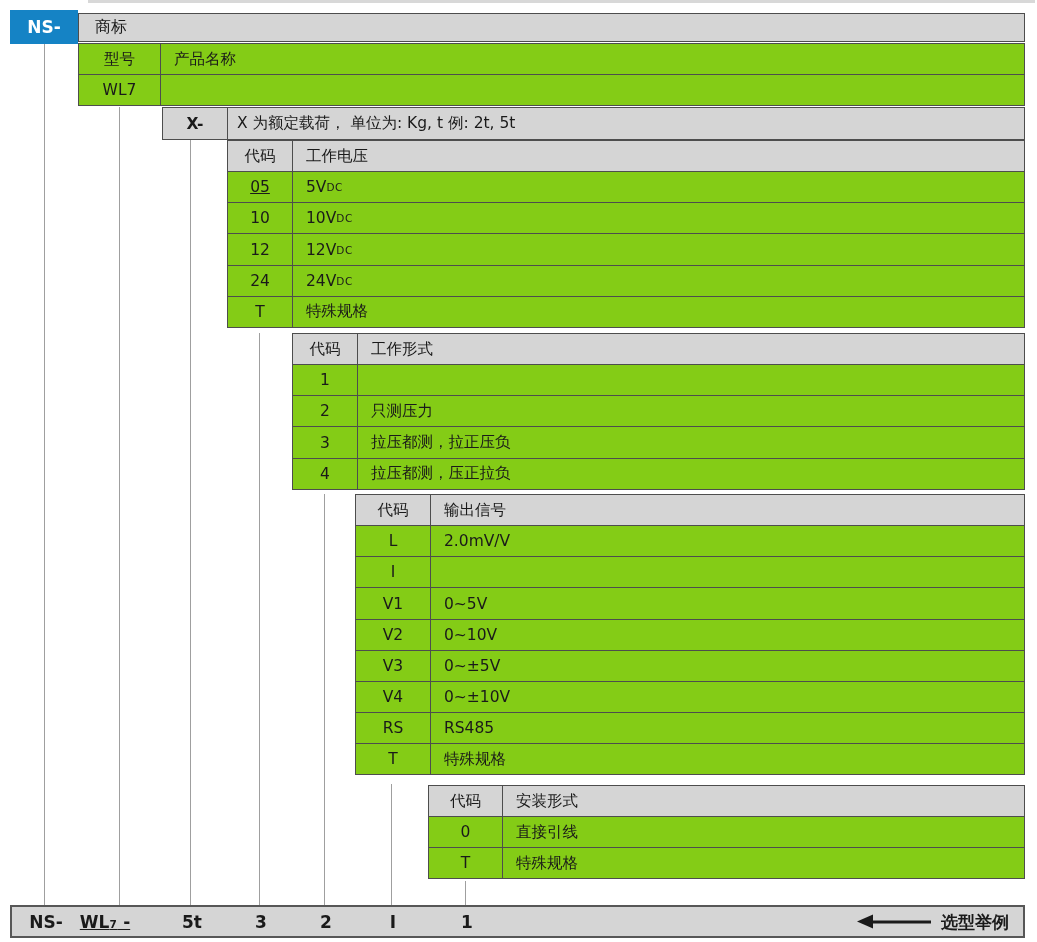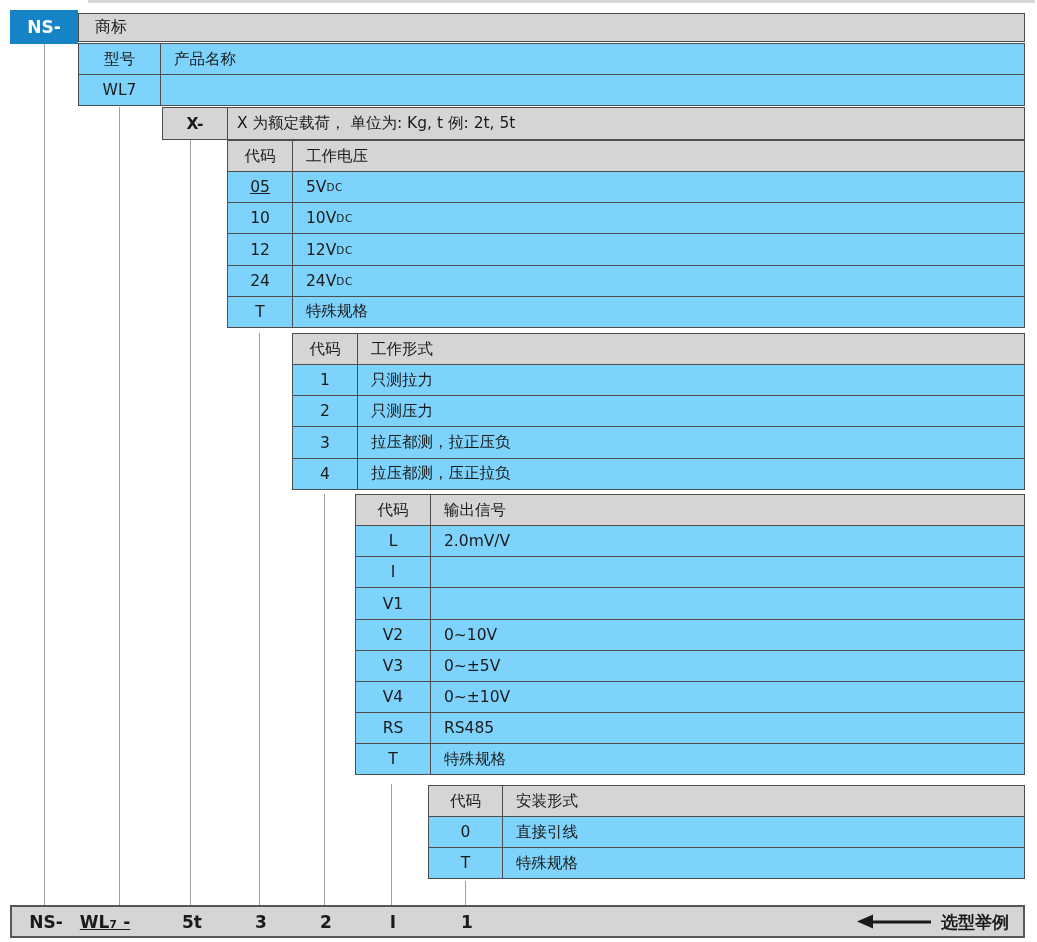--- a/index.html
+++ b/index.html
@@ -16,21 +16,21 @@
     display:flex;align-items:center;justify-content:center;z-index:3;
   }
   .brand-bar{
     position:absolute;left:78px;top:13px;width:947px;height:29px;box-sizing:border-box;
     background:#d5d5d5;border:1px solid #4d4d4d;
     display:flex;align-items:center;padding-left:16px;font-size:16px;z-index:2;
   }
 
   .tbl{position:absolute;z-index:2;}
   .trow{
-    display:flex;height:32.17px;box-sizing:border-box;background:#7dd3fc;
+    display:flex;height:32.17px;box-sizing:border-box;background:#84cc16;
     border:1px solid #4d4d4d;margin-top:-1px;
   }
   .trow.first{margin-top:0;}
   .trow.ghead{background:#d5d5d5;}
   .tcell-code{
     box-sizing:border-box;border-right:1px solid #4d4d4d;
     display:flex;align-items:center;justify-content:center;font-size:15.5px;flex:0 0 auto;
   }
   .tcell-val{
     flex:1;display:flex;align-items:center;padding-left:13px;font-size:15.5px;white-space:nowrap;
@@ -137,23 +137,20 @@
       </div>
     </div>
 
   <div class="tbl" style="left:292px;top:333px;width:733px;">
       <div class="trow first ghead">
         <div class="tcell-code" style="width: 65px;">代码</div>
         <div class="tcell-val">工作形式</div>
       </div>
       <div class="trow ">
         <div class="tcell-code" style="width: 65px;">1</div>
-        <div class="tcell-val">
-          <span>只测拉力</span>
-        </div>
       </div>
       <div class="trow ">
         <div class="tcell-code" style="width: 65px;">2</div>
         <div class="tcell-val">
           <span>只测压力</span>
         </div>
       </div>
       <div class="trow ">
         <div class="tcell-code" style="width: 65px;">3</div>
         <div class="tcell-val">
@@ -177,20 +174,23 @@
         <div class="tcell-code" style="width: 75px;">L</div>
         <div class="tcell-val">
           <span>2.0mV/V</span>
         </div>
       </div>
       <div class="trow ">
         <div class="tcell-code" style="width: 75px;">I</div>
       </div>
       <div class="trow ">
         <div class="tcell-code" style="width: 75px;">V1</div>
+        <div class="tcell-val">
+          <span>0~5V</span>
+        </div>
       </div>
       <div class="trow ">
         <div class="tcell-code" style="width: 75px;">V2</div>
         <div class="tcell-val">
           <span>0~10V</span>
         </div>
       </div>
       <div class="trow ">
         <div class="tcell-code" style="width: 75px;">V3</div>
         <div class="tcell-val">

